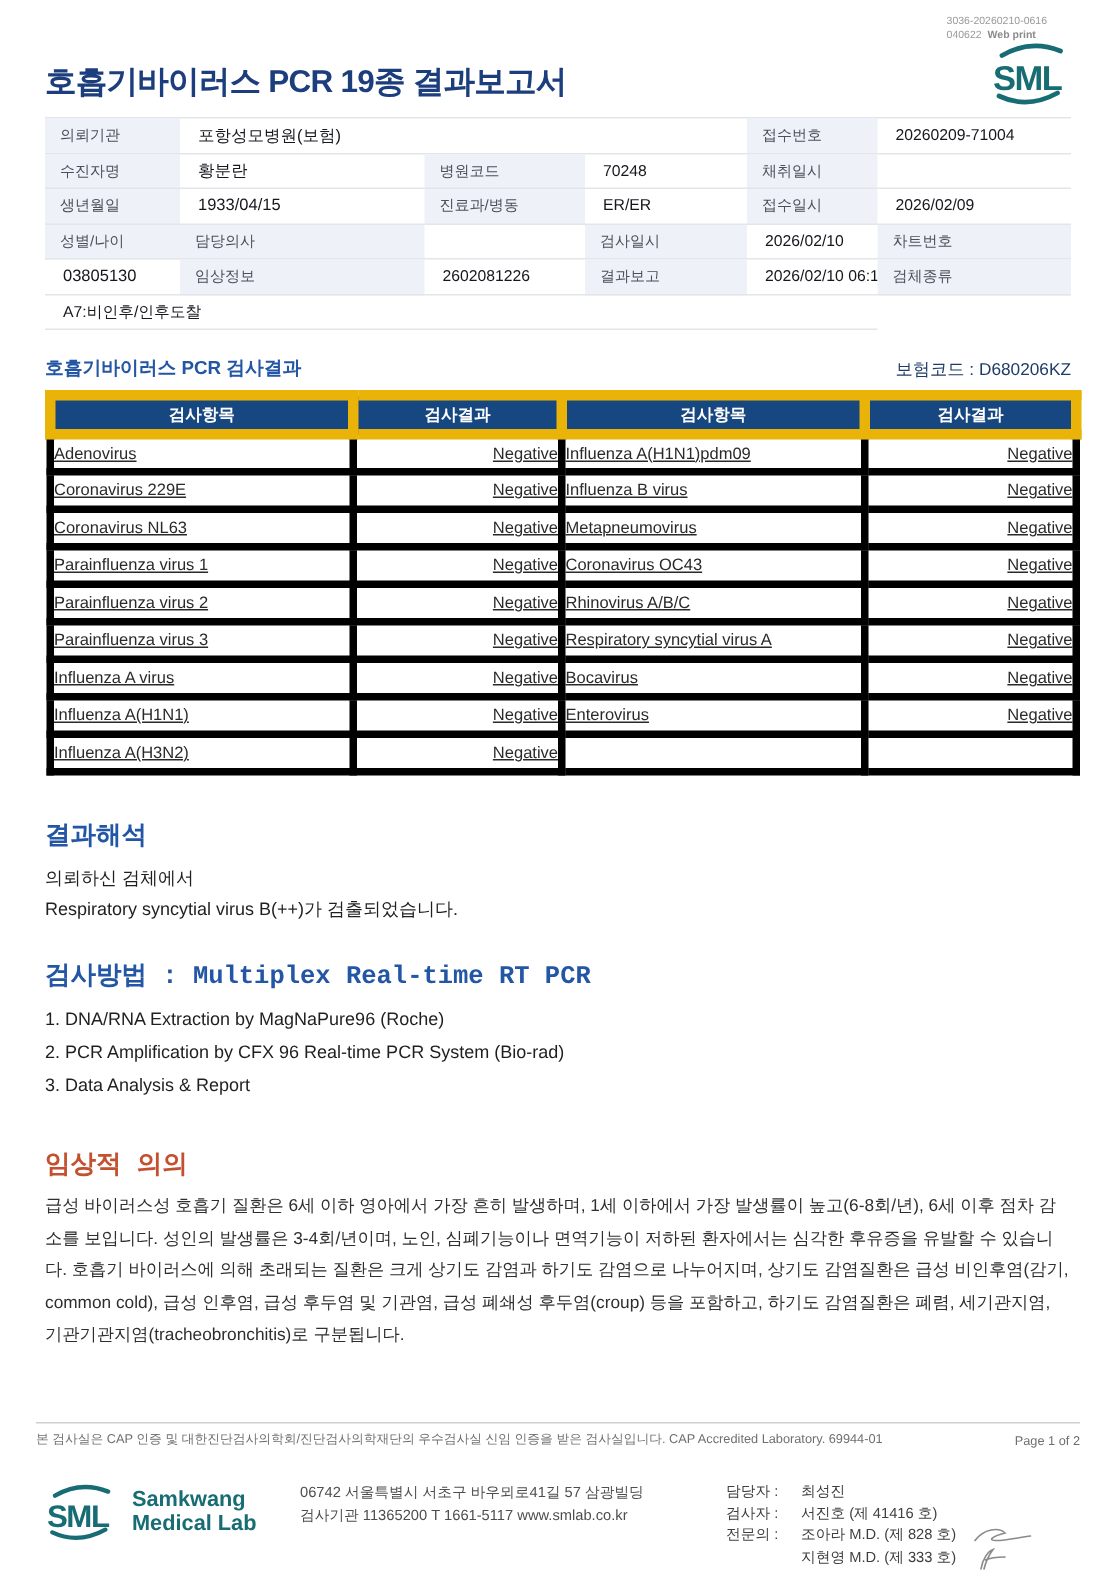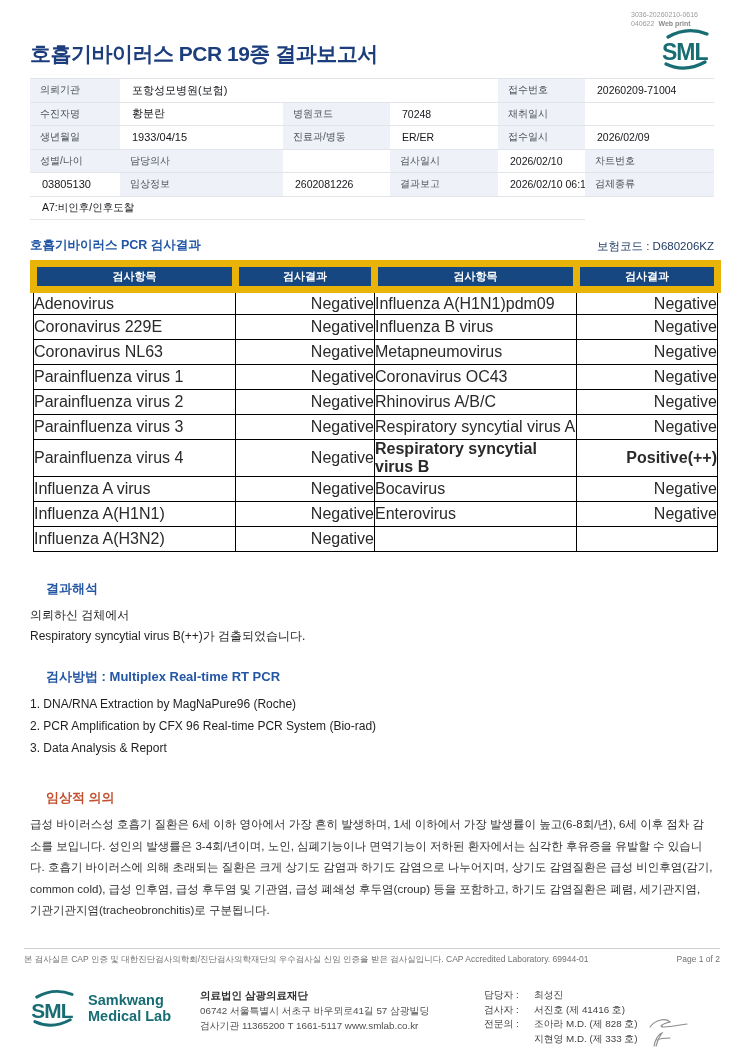--- a/index.html
+++ b/index.html
@@ -35,39 +35,39 @@
   .section-row { margin:17px 30px 6px; display:flex; justify-content:space-between; align-items:flex-end; }
   .section-title { font-size:12.5px; font-weight:bold; color:#2356a4; }
   .ins-code { font-size:11.5px; color:#1f3c66; }
 
   
   table.results { width:684px; margin:0 30px; border-collapse:collapse; table-layout:fixed; }
   table.results th {
     background:#174781; color:#ffffff; font-size:11px; font-weight:600;
     height:26px; border:7px solid #eab308; padding:0;
   }
-  table.results td { height:25px; border:1px solid #000000; font-size:16px; color:#2a2a2a; padding:0; }
+  table.results td { height:25px; border:5px solid #000000; font-size:11px; color:#2a2a2a; padding:0;text-decoration:underline; }
   td.name { padding:0 10px; text-align:left; }
   td.res { text-align:right; }
   .pos { color:#e51c1c; font-weight:bold; }
 
   
   .block { margin:0 30px; width:684px; }
   #interp { margin-top:28px; }
-  .block h3 { margin:0 16px 7px; font-size:13px; color:#2356a4; font-weight:bold; }
+  .block h3 { margin:0 0 7px; font-size:17px; color:#2356a4; font-weight:bold;font-family:Liberation Mono, monospace; }
   .block .ln { font-size:12px; color:#1f1f1f; line-height:21px; }
   #method { margin-top:21px; }
   #method .ln { line-height:22px; }
   #clinical { margin-top:30px; }
   #clinical h3 { color:#c3512f; }
   #clinical p { margin:0; font-size:11.5px; line-height:21.5px; color:#2e2e2e; }
 
   
   .foot-rule { position:absolute; left:24px; right:24px; top:948px; border-top:1px solid #cfcfcf; }
-  .foot-note { position:absolute; left:24px; right:24px; top:954px; display:flex; justify-content:space-between; font-size:8.5px; color:#6f6f6f; }
+  .foot-note { position:absolute; left:24px; right:24px; top:954px; display:flex; justify-content:space-between; font-size:8.5px; color:#6f6f6f;align-items:center; }
   .foot-main { position:absolute; left:24px; top:986px; right:24px; display:flex; align-items:flex-start; }
   .brand { display:flex; align-items:center; width:170px; }
   .brand-name { margin-left:6px; color:#176d73; font-weight:bold; font-size:14.5px; line-height:16px; }
   .company-block { width:270px; margin-left:6px; padding-top:2px; }
   .company { font-weight:bold; font-size:10.5px; color:#2e2e2e; line-height:15px; }
   .addr, .contact { font-size:9.8px; color:#4e4e4e; line-height:15px; }
   .staff-block { margin-left:14px; font-size:9.8px; color:#3f3f3f; padding-top:2px; }
   .staff-row { line-height:14.5px; display:flex; align-items:center; }
   .s-lbl { width:46px; }
   .s-val { margin-left:4px; }
@@ -213,26 +213,20 @@
       <td class="name">Rhinovirus A/B/C</td>
       <td class="res">Negative</td>
     </tr>
     <tr>
       <td class="name">Parainfluenza virus 3</td>
       <td class="res">Negative</td>
       <td class="name">Respiratory syncytial virus A</td>
       <td class="res">Negative</td>
     </tr>
     <tr>
-      <td class="name">Parainfluenza virus 4</td>
-      <td class="res">Negative</td>
-      <td class="name pos">Respiratory syncytial virus B</td>
-      <td class="res pos">Positive(++)</td>
-    </tr>
-    <tr>
       <td class="name">Influenza A virus</td>
       <td class="res">Negative</td>
       <td class="name">Bocavirus</td>
       <td class="res">Negative</td>
     </tr>
     <tr>
       <td class="name">Influenza A(H1N1)</td>
       <td class="res">Negative</td>
       <td class="name">Enterovirus</td>
       <td class="res">Negative</td>
@@ -276,21 +270,20 @@
       <path d="M14 12 Q33 1 53 9" stroke="#176d73" stroke-width="3.2" fill="none" stroke-linecap="round"></path>
       <text x="8" y="35" font-size="23" font-weight="bold" fill="#176d73" letter-spacing="-1">SML</text>
       <path d="M51 37 Q31 48 12 39" stroke="#176d73" stroke-width="3.2" fill="none" stroke-linecap="round"></path>
     </svg>
     <div class="brand-name">
       <div>Samkwang</div>
       <div>Medical Lab</div>
     </div>
   </div>
   <div class="company-block">
-    <div class="company">의료법인 삼광의료재단</div>
     <div class="addr">06742 서울특별시 서초구 바우뫼로41길 57 삼광빌딩</div>
     <div class="contact">검사기관 11365200  T 1661-5117  www.smlab.co.kr</div>
   </div>
   <div class="staff-block">
     <div class="staff-row">
       <span class="s-lbl">담당자 :</span>
       <span class="s-val">최성진</span>
     </div>
     <div class="staff-row">
       <span class="s-lbl">검사자 :</span>

